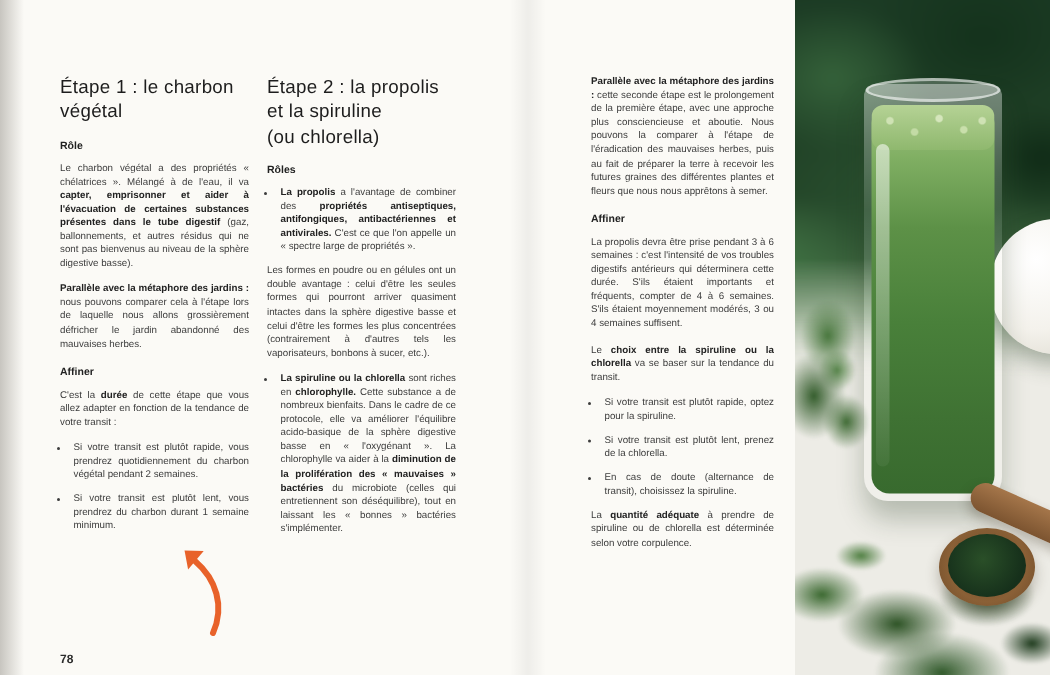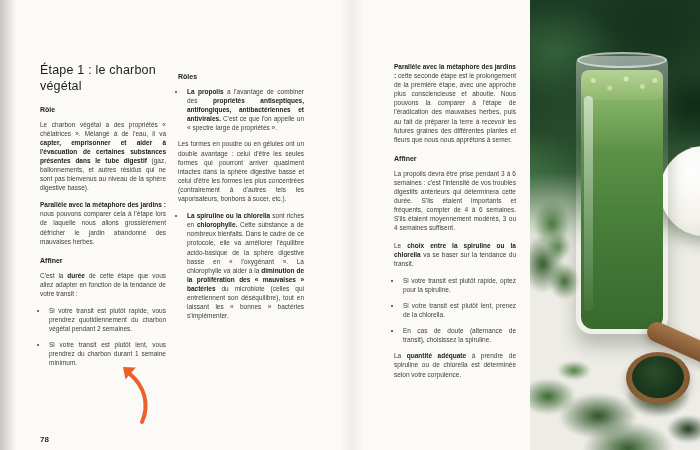--- a/index.html
+++ b/index.html
@@ -17,21 +17,21 @@
     position: absolute; left: 0; top: 0; width: 16px; height: 100%;
     background: linear-gradient(to right, rgba(80,75,65,0.30), rgba(80,75,65,0));
     pointer-events: none;
   }
   .gutter-shadow {
     position: absolute; left: 340px; top: 0; width: 24px; height: 100%;
     background: linear-gradient(to right, rgba(0,0,0,0), rgba(0,0,0,0.05), rgba(0,0,0,0));
     pointer-events: none;
   }
 
-  .col { position: absolute; top: 62px; }
+  .col { position: absolute; top: 50px; }
   #col1 { left: 40px;  width: 126px; }
   #col2 { left: 178px; width: 126px; }
   #col3 { left: 394px; width: 122px; }
 
   .title {
     font-size: 12.5px; line-height: 1.3; font-weight: 400;
     color: #1d1d1d; letter-spacing: 0.2px;
     margin: 0 0 8px 0; white-space: pre-line;
   }
   .heading {
@@ -169,20 +169,23 @@
     <p class="para"><b>Parallèle avec la métaphore des jardins :</b><span> nous pouvons comparer cela à l'étape lors de laquelle nous allons grossièrement défricher le jardin abandonné des mauvaises herbes.</span></p>
     <h2 class="heading">Affiner</h2>
     <p class="para"><span>C'est la </span><b>durée</b><span> de cette étape que vous allez adapter en fonction de la tendance de votre transit :</span></p>
     <ul class="blist">
       <li>Si votre transit est plutôt rapide, vous prendrez quotidiennement du charbon végétal pendant 2 semaines.</li>
       <li>Si votre transit est plutôt lent, vous prendrez du charbon durant 1 semaine minimum.</li>
     </ul>
   </section>
 
   <section class="col" id="col2">
+    <h1 class="title">Étape 2 : la propolis
+et la spiruline
+(ou chlorella)</h1>
     <h2 class="heading">Rôles</h2>
     <ul class="blist">
       <li><b>La propolis</b><span> a l'avantage de combiner des </span><b>propriétés antiseptiques, antifongiques, antibactériennes et antivirales.</b><span> C'est ce que l'on appelle un « spectre large de propriétés ».</span></li>
     </ul>
     <p class="para"><span>Les formes en poudre ou en gélules ont un double avantage : celui d'être les seules formes qui pourront arriver quasiment intactes dans la sphère digestive basse et celui d'être les formes les plus concentrées (contrairement à d'autres tels les vaporisateurs, bonbons à sucer, etc.).</span></p>
     <ul class="blist">
       <li><b>La spiruline ou la chlorella</b><span> sont riches en </span><b>chlorophylle.</b><span> Cette substance a de nombreux bienfaits. Dans le cadre de ce protocole, elle va améliorer l'équilibre acido-basique de la sphère digestive basse en « l'oxygénant ». La chlorophylle va aider à la </span><b>diminution de la prolifération des « mauvaises » bactéries</b><span> du microbiote (celles qui entretiennent son déséquilibre), tout en laissant les « bonnes » bactéries s'implémenter.</span></li>
     </ul>
   </section>
 

